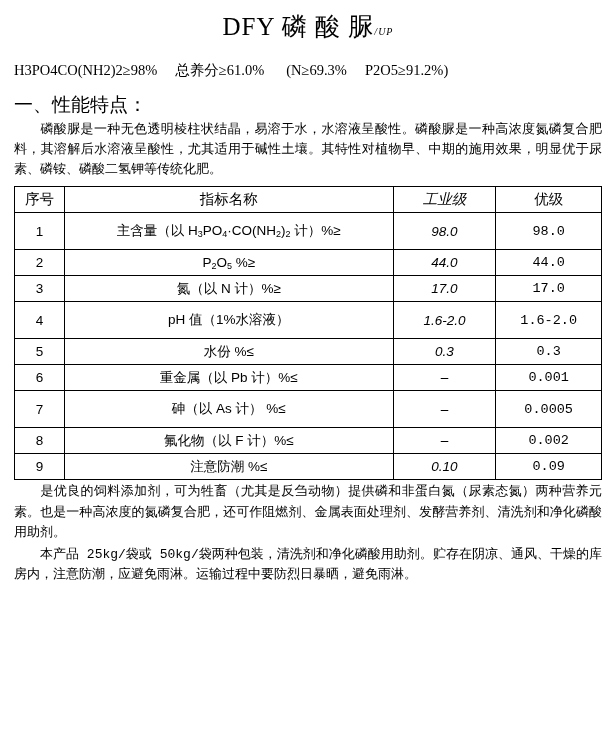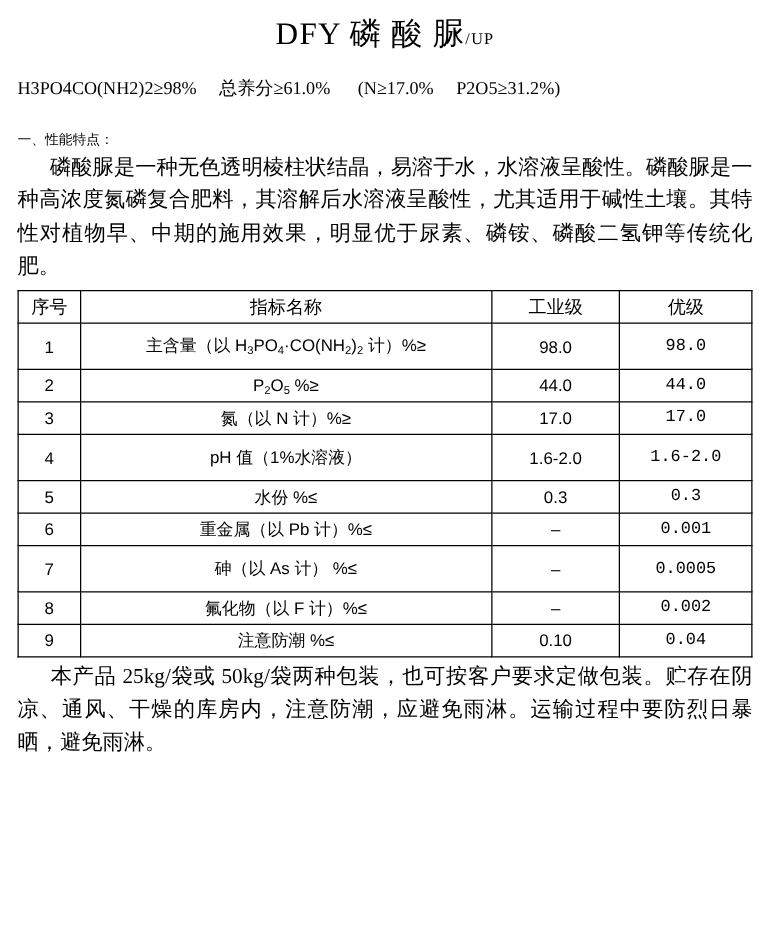--- a/index.html
+++ b/index.html
@@ -23,43 +23,44 @@
   }
   .title {
     text-align: center;
     font-size: 25px;
     letter-spacing: 1px;
     margin: 10px 0 0 0;
     font-family: "Liberation Serif", serif;
     white-space: nowrap;
   }
   .title .sub {
-    font-size: 13px;
+    font-size: 10px;
     vertical-align: baseline;
+    font-style: italic;
   }
   .formula {
     margin-top: 18px;
     font-size: 14.5px;
     font-family: "Liberation Serif", serif;
     white-space: nowrap;
     letter-spacing: 0px;
   }
   .formula .gap-1 { display: inline-block; width: 18px; }
   .formula .gap-2 { display: inline-block; width: 22px; }
   .formula .gap-3 { display: inline-block; width: 18px; }
   .sec-head {
-    margin-top: 24px;
-    font-size: 11px;
+    margin-top: 12px;
+    font-size: 19px;
     font-family: Liberation Serif, serif;
   }
   .para {
-    font-size: 17px;
+    font-size: 13px;
     line-height: 1.55;
     text-align: justify;
-    font-family: Liberation Serif, serif;
+    font-family: Liberation Mono, monospace;
     margin-top: 2px;
   }
   .para .indent { display: inline-block; width: 26px; }
 
   table.spec {
     width: 100%;
     border-collapse: collapse;
     margin-top: 6px;
     font-size: 13.5px;
     font-family: "Liberation Sans", sans-serif;
@@ -67,36 +68,36 @@
   table.spec td, table.spec th {
     border: 1px solid #000;
     text-align: center;
     font-weight: normal;
     padding: 0;
     height: 25px;
   }
   table.spec .tall td { height: 36px; }
   table.spec .col-no { width: 8.5%; }
   table.spec .col-name { width: 56%; }
-  table.spec .col-ind { width: 17.5%; }
+  table.spec .col-ind { width: 17.5%; font-style: italic; }
   table.spec .col-pre { width: 18%; font-family: Liberation Mono, monospace; }
   .hdr td { height: 36px; font-size: 14.5px; }
   sub { font-size: 9px; vertical-align: -2px; }
 </style>
 </head>
 <body>
 
 <div class="page">
 
   <div class="title">
     <span>DFY 磷  酸  脲</span><span class="sub">/UP</span>
   </div>
 
   <div class="formula">
-    <span>H3PO4CO(NH2)2≥98%</span><span class="gap-1"></span><span>总养分≥61.0%</span><span class="gap-2"></span><span>(N≥17.0%</span><span class="gap-3"></span><span>P2O5≥31.2%)</span>
+    <span>H3PO4CO(NH2)2≥98%</span><span class="gap-1"></span><span>总养分≥61.0%</span><span class="gap-2"></span><span>(N≥69.3%</span><span class="gap-3"></span><span>P2O5≥91.2%)</span>
   </div>
 
   <div class="sec-head">一、性能特点：</div>
   <div class="para"><span class="indent"></span><span>磷酸脲是一种无色透明棱柱状结晶，易溶于水，水溶液呈酸性。磷酸脲是一种高浓度氮磷复合肥料，其溶解后水溶液呈酸性，尤其适用于碱性土壤。其特性对植物早、中期的施用效果，明显优于尿素、磷铵、磷酸二氢钾等传统化肥。</span></div>
 
 
   <table class="spec">
     <tbody>
       <tr class="hdr">
         <td class="col-no">序号</td>
@@ -149,21 +150,22 @@
         <tr>
           <td class="col-no">8</td>
           <td class="col-name">氟化物（以 F 计）%≤</td>
           <td class="col-ind">–</td>
           <td class="col-pre">0.002</td>
         </tr>
         <tr>
           <td class="col-no">9</td>
           <td class="col-name">注意防潮  %≤</td>
           <td class="col-ind">0.10</td>
-          <td class="col-pre">0.04</td>
+          <td class="col-pre">0.09</td>
         </tr>
       </tbody>
   </table>
 
+  <div class="para"><span class="indent"></span><span>是优良的饲料添加剂，可为牲畜（尤其是反刍动物）提供磷和非蛋白氮（尿素态氮）两种营养元素。也是一种高浓度的氮磷复合肥，还可作阻燃剂、金属表面处理剂、发酵营养剂、清洗剂和净化磷酸用助剂。</span></div>
 
-  <div class="para"><span class="indent"></span><span>本产品 25kg/袋或 50kg/袋两种包装，也可按客户要求定做包装。贮存在阴凉、通风、干燥的库房内，注意防潮，应避免雨淋。运输过程中要防烈日暴晒，避免雨淋。</span></div>
+  <div class="para"><span class="indent"></span><span>本产品 25kg/袋或 50kg/袋两种包装，清洗剂和净化磷酸用助剂。贮存在阴凉、通风、干燥的库房内，注意防潮，应避免雨淋。运输过程中要防烈日暴晒，避免雨淋。</span></div>
 
 </div>
 
 </body></html>

